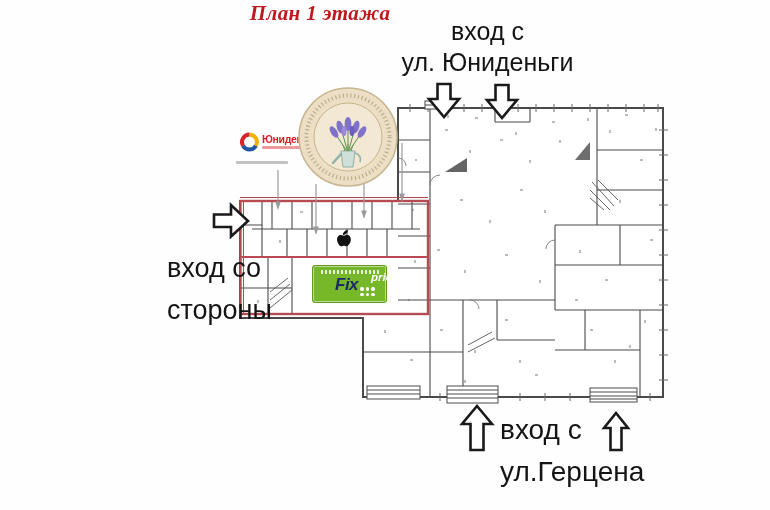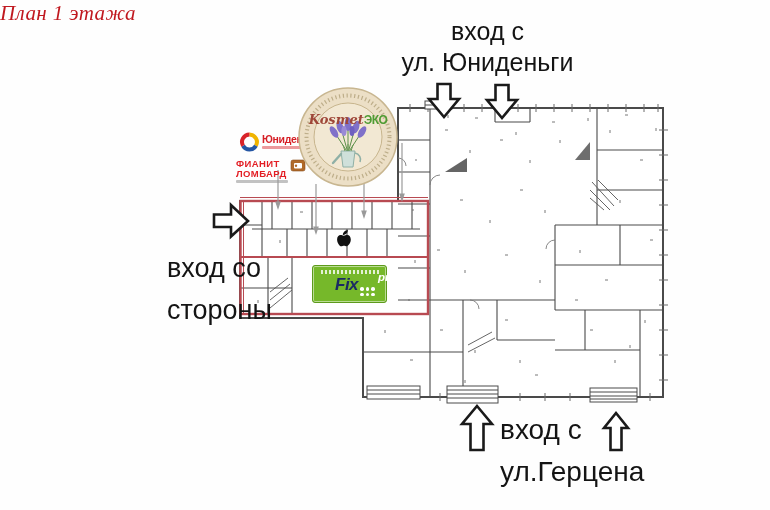--- a/index.html
+++ b/index.html
@@ -2,22 +2,22 @@
 <html><head>
 <meta charset="utf-8">
 <style>
   html,body{margin:0;padding:0;background:#fff;}
   .stage{position:relative;width:770px;height:510px;background:#fefefe;overflow:hidden;
          font-family:"Liberation Sans",sans-serif;color:#161616;}
   .stage *{box-sizing:border-box;}
   svg{display:block;}
   .plan-layer{position:absolute;left:0;top:0;}
 
-  .page-title{position:absolute;left:0;right:130px;top:1px;
-    font-family:"Liberation Serif",serif;font-style:italic;font-weight:normal;
+  .page-title{position:absolute;left:0;right:130px;top:1px;text-align:center;
+    font-family:"Liberation Serif",serif;font-style:italic;font-weight:bold;
     font-size:21px;letter-spacing:.4px;color:#c0181f;}
 
   .lbl{position:absolute;color:#141414;}
   .lbl-nekrasova{left:385px;top:16px;width:205px;text-align:center;font-size:25px;line-height:31px;}
   .lbl-market{left:133px;top:247px;font-size:27px;line-height:42px;margin-left:34px;}
   .lbl-market .indent{padding-left:10px;}
   .lbl-gertsena{left:500px;top:409px;font-size:28px;line-height:42px;}
   .lbl div{white-space:nowrap;}
 
   
@@ -35,21 +35,21 @@
   .kosmet-name{position:absolute;left:0;top:24px;width:102px;text-align:center;white-space:nowrap;}
   .kosmet-part1{font-family:"DejaVu Serif",serif;font-style:italic;font-weight:bold;font-size:13px;color:#9e4638;}
   .kosmet-part2{font-family:"Liberation Sans",sans-serif;font-weight:bold;font-size:12px;color:#4f9c33;letter-spacing:-.5px;}
 
   .logo-fix{position:absolute;left:312px;top:265px;width:75px;height:38px;background:#76b82a;
     border-radius:3px;border:1px solid #5d9a1c;box-shadow:0 0 0 1px rgba(255,255,255,.5) inset;}
   .fix-topline{margin:4px auto 0;width:58px;height:4px;
     background:repeating-linear-gradient(90deg,rgba(255,255,255,.8) 0 2px,rgba(255,255,255,0) 2px 4px);}
   .fix-words{position:relative;margin-left:22px;margin-top:1px;}
   .fix-word1{font-size:17px;font-weight:800;font-style:italic;color:#1b2a63;letter-spacing:-.5px;}
-  .fix-word2{position:absolute;left:43px;top:-4px;font-size:11.5px;font-style:italic;font-weight:bold;color:#ffffff;}
+  .fix-word2{position:absolute;left:36px;top:-4px;font-size:11.5px;font-style:italic;font-weight:bold;color:#ffffff;}
   .fix-dots{position:absolute;right:9px;bottom:6px;width:17px;display:flex;flex-wrap:wrap;gap:2px;}
   .fix-dots i{width:3.5px;height:3.5px;border-radius:50%;background:#fff;}
 </style>
 </head>
 <body>
 
 <div class="stage">
 
   <svg class="plan-layer" width="770" height="510" viewBox="0 0 770 510">
 
@@ -174,31 +174,20 @@
         <path d="M-7.4,4.2 A8.5,8.5 0 0 1 0,-8.5" stroke="#d8232a"></path>
       </g>
     </svg>
     <div class="unidengi-text">
       <div class="unidengi-name">Юниденьги</div>
       <div class="unidengi-sub"></div>
     </div>
   </div>
 
   <div class="logo-fianit">
-    <div class="fianit-row">
-      <div class="fianit-words">
-        <div>ФИАНИТ</div>
-        <div>ЛОМБАРД</div>
-      </div>
-      <svg width="16" height="13" viewBox="0 0 16 13" style="margin-left:3px">
-        <rect x="1" y="1" width="14" height="11" rx="2" fill="#b06a2a" stroke="#8a4f1d" stroke-width=".6"></rect>
-        <rect x="4" y="4" width="8" height="5.5" rx="1" fill="#ffffff"></rect>
-        <circle cx="6" cy="6.7" r="1.2" fill="#b06a2a"></circle>
-      </svg>
-    </div>
     <div class="fianit-sub"></div>
   </div>
 
   <div class="logo-kosmet">
     <svg width="102" height="102" viewBox="0 0 102 102">
       <g transform="translate(51,51)">
         <circle r="49" fill="#ecdfc6" stroke="#c8b690" stroke-width="1.5"></circle>
         <circle r="41.5" fill="none" stroke="#907d4e" stroke-width="4" stroke-dasharray="1.2 2.6" opacity=".5"></circle>
         <circle r="34" fill="#f2e8d3" stroke="#bda87c" stroke-width=".8"></circle>
 
@@ -213,23 +202,20 @@
           <ellipse cx="-4" cy="-6" rx="2.6" ry="5" fill="#9a8ad6"></ellipse>
           <ellipse cx="4" cy="-6" rx="2.6" ry="5" fill="#6f5fc0"></ellipse>
         </g>
 
         <path d="M-7,14 L7,14 L5,30 L-5,30 Z" fill="#cfe0da" stroke="#8fb0a6" stroke-width="1"></path>
         <path d="M-7,17 L-15,26" stroke="#8fb0a6" stroke-width="2.4" fill="none" stroke-linecap="round"></path>
         <path d="M7,16 a6.5,6.5 0 0 1 5,9" fill="none" stroke="#8fb0a6" stroke-width="1.6"></path>
         <path d="M-3,14 L-5,8 M0,14 V7 M3,14 L5,8" stroke="#6a9a55" stroke-width="1" fill="none"></path>
       </g>
     </svg>
-    <div class="kosmet-name">
-      <span class="kosmet-part1">Kosmet</span><span class="kosmet-part2">ЭКО</span>
-    </div>
   </div>
 
   <div class="logo-fix">
     <div class="fix-topline"></div>
     <div class="fix-words">
       <span class="fix-word1">Fix</span>
       <span class="fix-word2">price</span>
     </div>
     <div class="fix-dots">
       <i></i>

